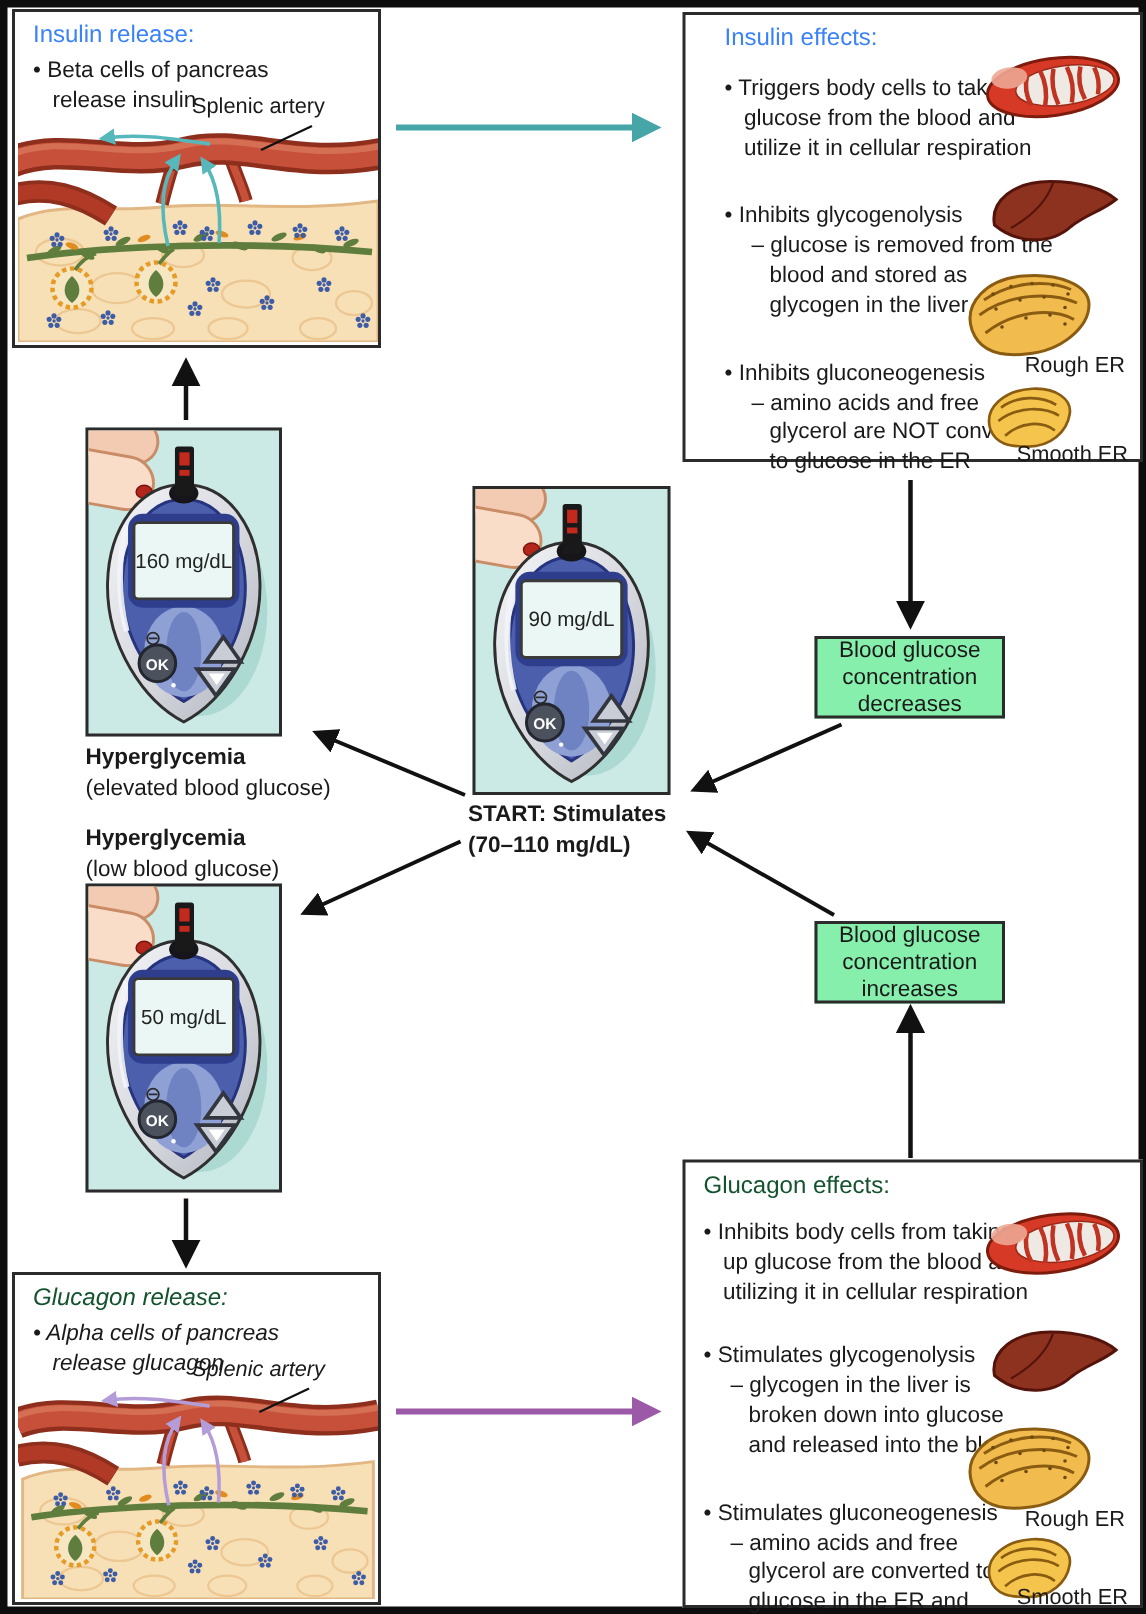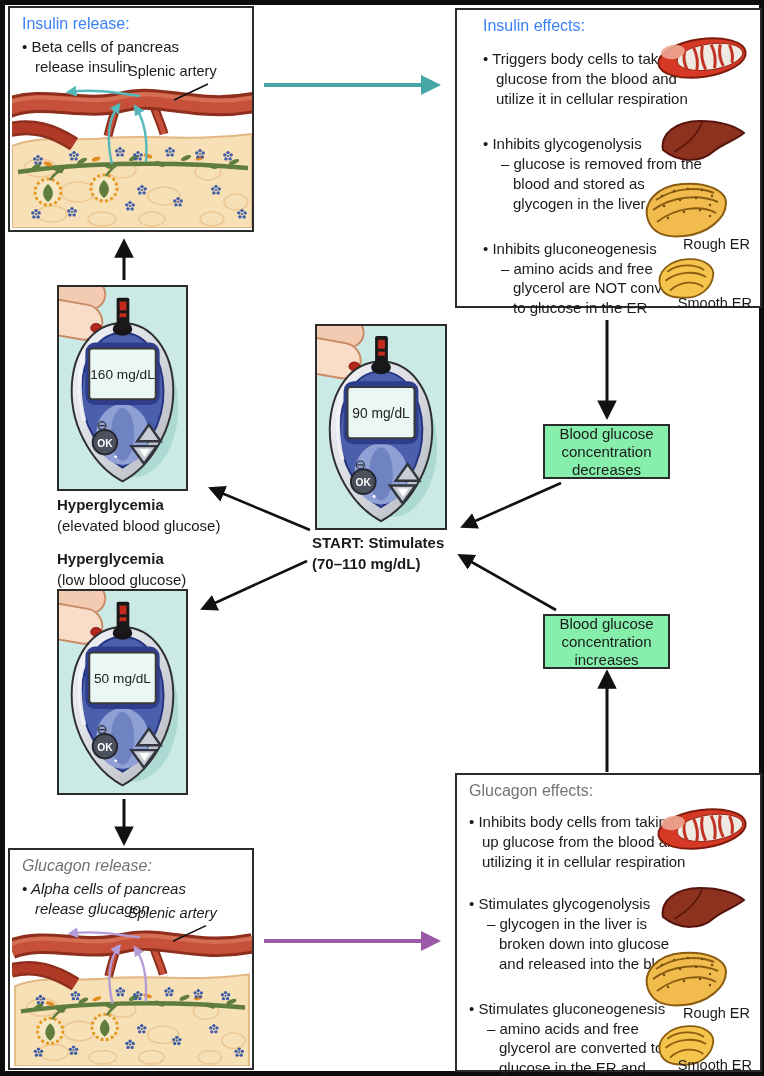--- a/index.html
+++ b/index.html
@@ -3,21 +3,21 @@
 <meta charset="utf-8">
 <style>
   html,body{margin:0;padding:0;background:#0d0d0d;}
   .page{position:relative;width:764px;height:1076px;background:#0d0d0d;
         font-family:"Liberation Sans",sans-serif;color:#1a1a1a;overflow:hidden;}
   .canvas{position:absolute;left:5px;top:5px;width:754px;height:1066px;background:#ffffff;}
   .overlay{position:absolute;left:0;top:0;z-index:1;}
   .panel{position:absolute;background:#fff;border:2px solid #2b2b2b;z-index:2;box-sizing:border-box;}
   .panel-title{font-size:16px;margin:7px 0 4px 12px;}
   .teal{color:#3b82f6;}
-  .purple{color:#737373;}
+  .purple{color:#14532d;}
   .panel-bullet{font-size:15px;line-height:1.32;margin-left:12px;width:195px;
                 padding-left:13px;text-indent:-13px;}
   .panel-bullet::before{content:"• ";}
   .artery-label{position:absolute;font-size:14.5px;z-index:3;white-space:nowrap;}
   .pan-svg{position:absolute;left:2px;bottom:2px;z-index:2;}
   .meterbox{position:absolute;border:2px solid #2b2b2b;background:#CBE9E5;z-index:2;box-sizing:border-box;}
   .meterbox svg{display:block;width:100%;height:100%;}
   .meter-label{position:absolute;z-index:2;font-size:15px;line-height:1.38;}
   .meter-label .nm{font-weight:bold;}
   .meter-label.allbold div{font-weight:bold;}

